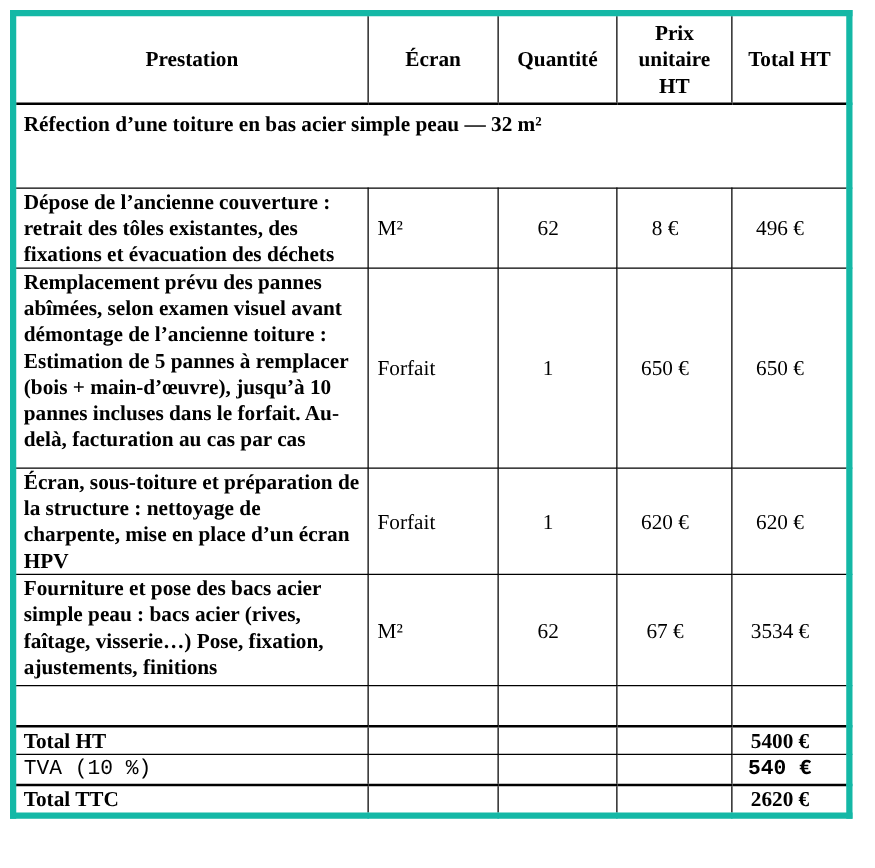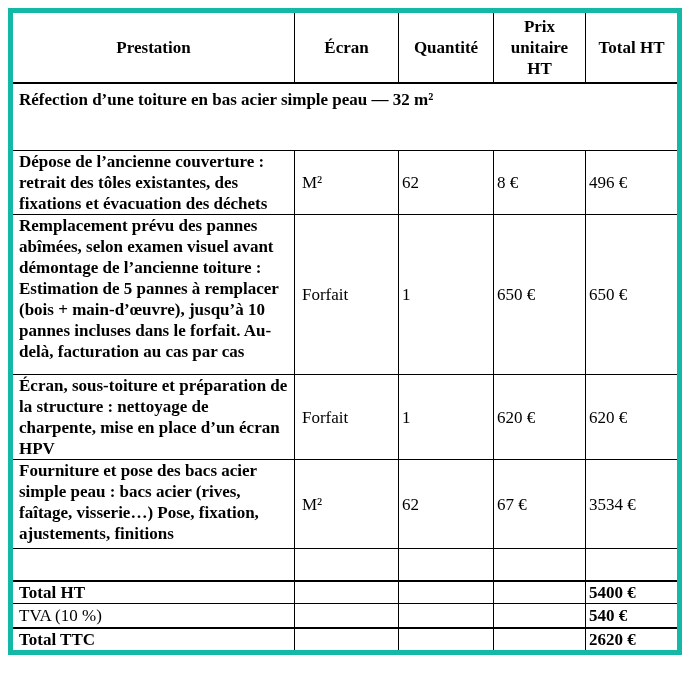--- a/index.html
+++ b/index.html
@@ -50,41 +50,41 @@
     vertical-align: top;
     padding: 0 5px 0 6px;
     font-weight: bold;
   }
   td.unit {
     text-align: left;
     vertical-align: middle;
     padding: 0 5px 0 7px;
   }
   td.num {
-    text-align: left;
+    text-align: center;
     vertical-align: middle;
     padding: 0 18px 0 3px;
   }
   tr.item-1 { height: 63px; }
   tr.item-2 { height: 160px; }
   tr.item-3 { height: 62px; margin-top: 17px; }
   tr.item-4 { height: 89px; }
   tr.item-5 { height: 42px; }
   tr.empty-row { height: 32px; }
   
   tr.total-row { height: 22px; }
   tr.total-row td.label {
     text-align: left;
     vertical-align: middle;
     padding: 0 6px;
   }
   tr.total-row td.num { font-weight: bold; }
   tr.row-total-ht td { border-top: 2px solid #000000; }
   tr.row-total-ht td.label { font-weight: bold; }
-  tr.row-tva { height: 25px; }
+  tr.row-tva { height: 25px; font-family: Liberation Mono, monospace; }
   tr.row-total-ttc td { border-top: 2px solid #000000; }
   tr.row-total-ttc td.label { font-weight: bold; }
 </style>
 </head>
 <body>
 
 <table class="quote">
   <colgroup>
     <col style="width:284px">
     <col style="width:104px">

